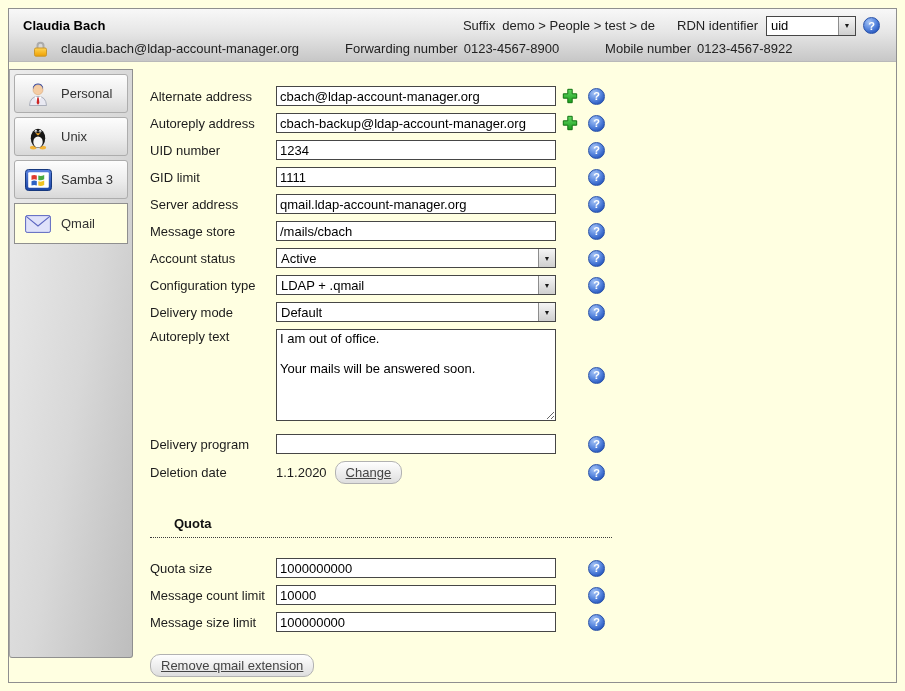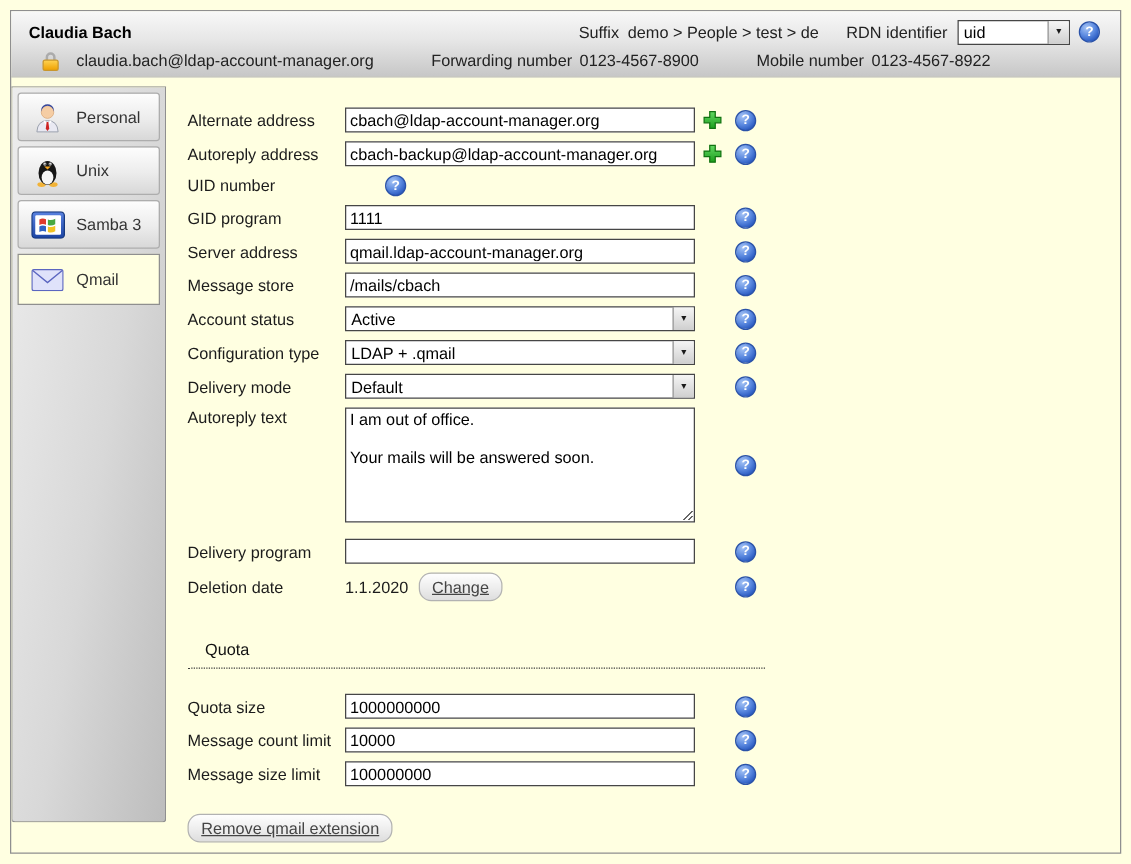--- a/index.html
+++ b/index.html
@@ -101,21 +101,21 @@
     background:linear-gradient(#fefefe,#ededed 55%,#dedede);
     border:1px solid #b2b2b2; border-radius:10px;
     padding:3px 10px; cursor:pointer;text-decoration:underline;
   }
   .change-btn { margin-left:8px; }
   .ta-row { margin-bottom:13px; }
   .quota-head {
     margin-top:30px; margin-bottom:20px;
     border-bottom:1px dotted #3c3c3c; padding-bottom:5px;
   }
-  .quota-head span { font-size:13px; font-weight:normal; color:#111; margin-left:14px;text-align:center; }
+  .quota-head span { font-size:13px; font-weight:bold; color:#111; margin-left:24px;text-align:center; }
   .remove-row { margin-top:22px; }
 </style>
 </head>
 <body>
 
 <div class="container">
 
   <div class="titlebar">
     <div class="tb-row1">
       <span class="tb-title">Claudia Bach</span>
@@ -250,26 +250,29 @@
         <span class="islot">
           <svg width="18" height="18" viewBox="0 0 18 18">
             <path d="M6.8 2.3 h4.4 v4.5 h4.5 v4.4 h-4.5 v4.5 H6.8 v-4.5 H2.3 V6.8 h4.5 z" fill="url(#plusg)" stroke="#117311"></path>
           </svg>
         </span>
         <span class="help hslot">?</span>
       </div>
 
       <div class="frow">
         <span class="flabel">UID number</span>
-        <span class="islot"></span>
-        <span class="help hslot">?</span>
-      </div>
-
-      <div class="frow">
-        <span class="flabel">GID program</span>
+        <span class="fctl">
+            <input class="txt" type="text" value="1234" style="">
+          </span>
+        <span class="islot"></span>
+        <span class="help hslot">?</span>
+      </div>
+
+      <div class="frow">
+        <span class="flabel">GID limit</span>
         <span class="fctl">
             <input class="txt" type="text" value="1111" style="">
           </span>
         <span class="islot"></span>
         <span class="help hslot">?</span>
       </div>
 
       <div class="frow">
         <span class="flabel">Server address</span>
         <span class="fctl">

